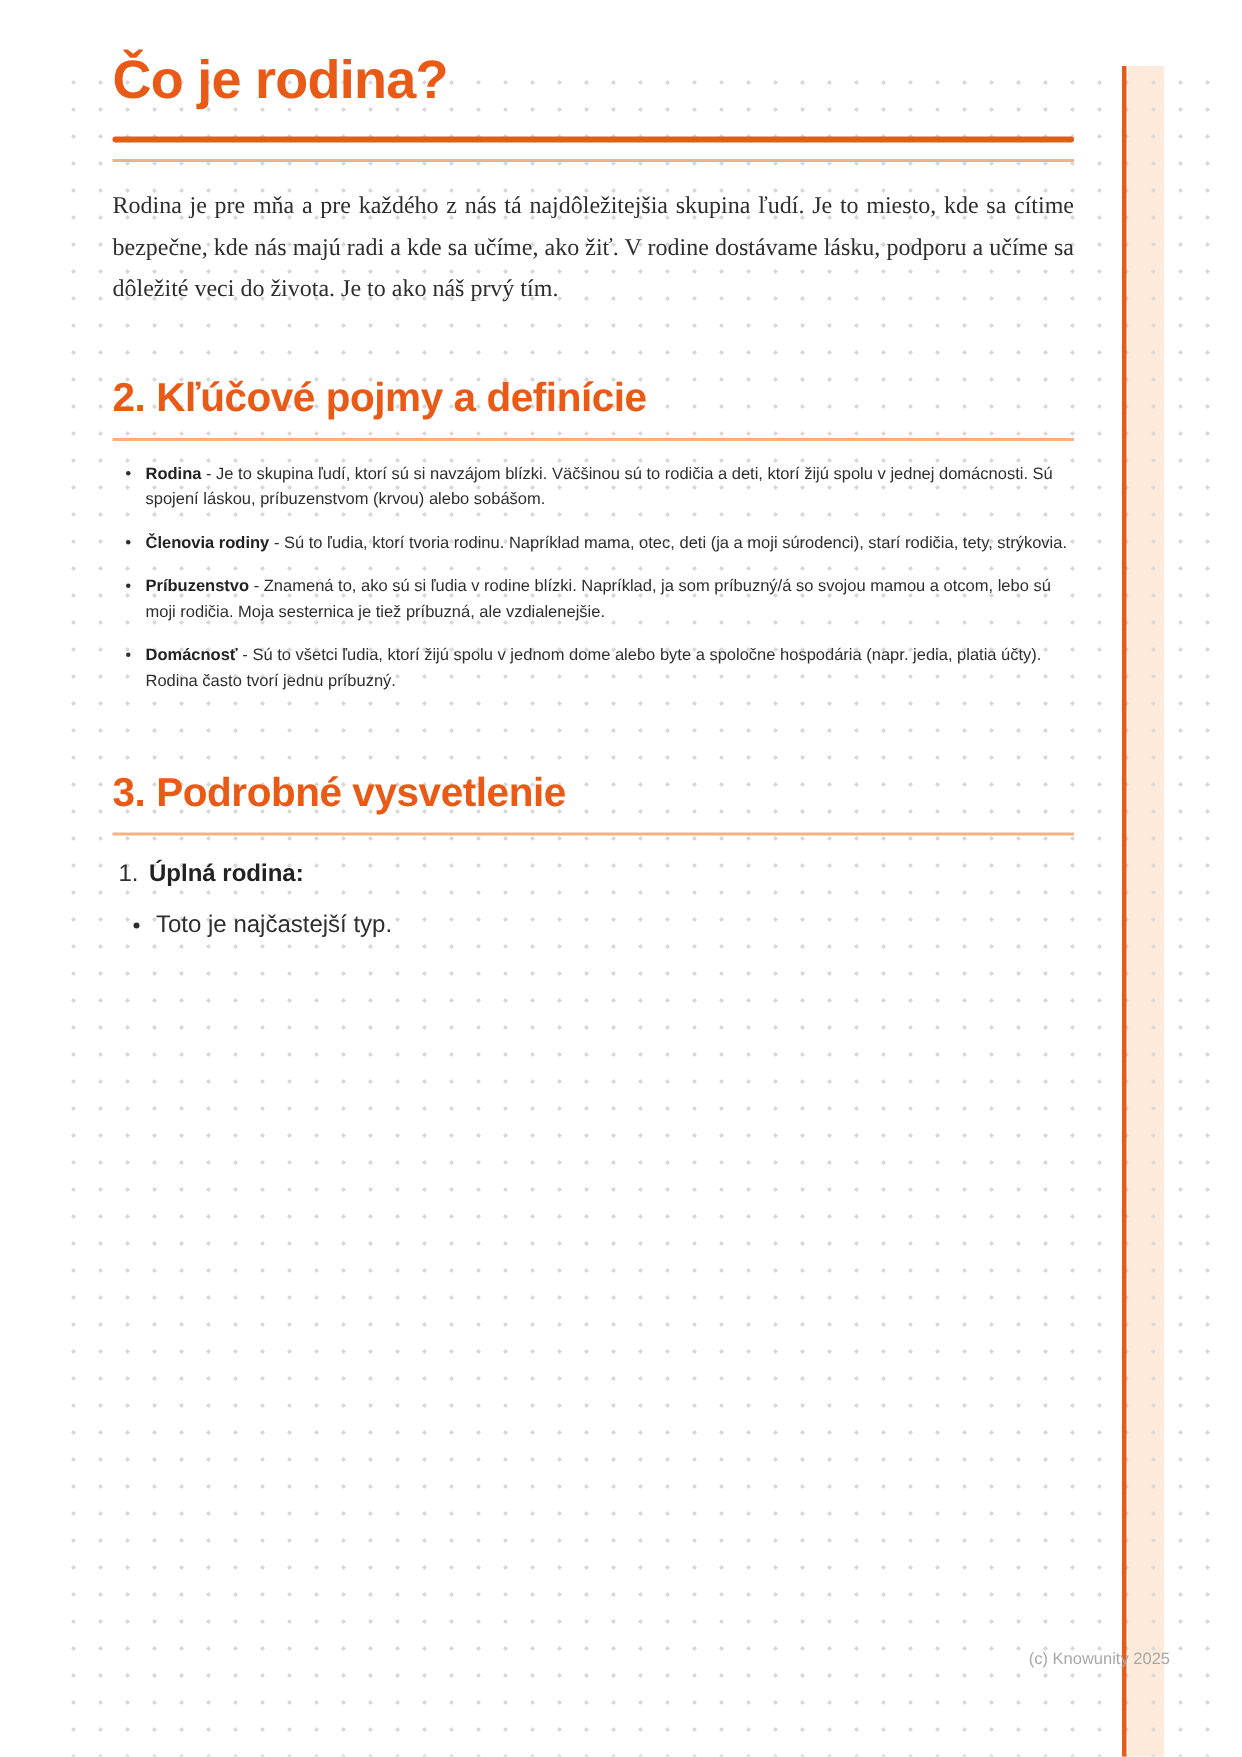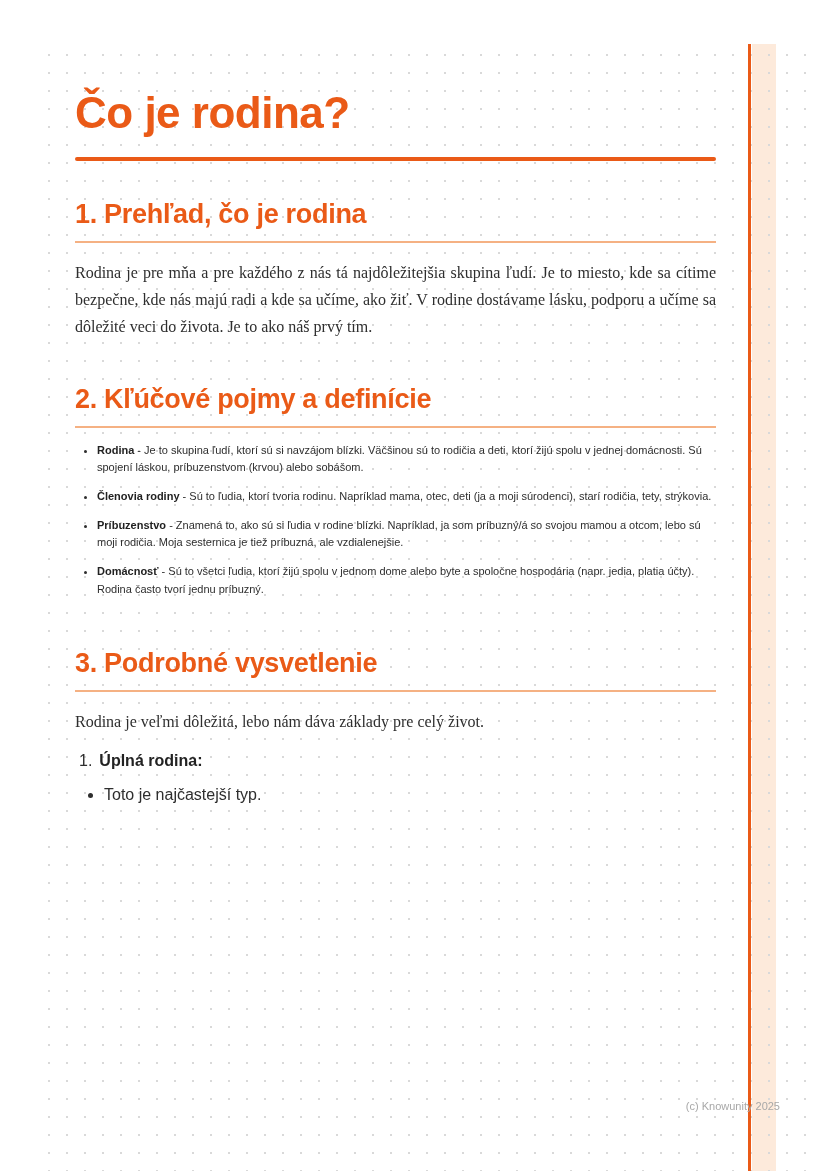--- a/index.html
+++ b/index.html
@@ -27,22 +27,22 @@
   .vline {
     position: absolute; left: 748px; width: 3px; top: 44px; bottom: 0;
     background: var(--accent, #ea5a17);
   }
 
   .content {
     position: absolute; left: 75px; top: 0; width: 641px;
   }
 
   h1 {
-    margin: 88px 0 0;
-    font-size: 44px; line-height: 1.15;
+    margin: 32px 0 0;
+    font-size: 36px; line-height: 1.15;
     font-weight: 800; letter-spacing: -0.5px;
     color: var(--accent, #ea5a17);
   }
   .rule-thick {
     height: 4px; margin-top: 18px; border-radius: 2px;
     background: var(--accent, #ea5a17);
   }
   h2 {
     margin: 38px 0 0;
     font-size: 27px; line-height: 1.15;
@@ -104,40 +104,38 @@
 <div class="page">
   <div class="peach-strip"></div>
   <div class="dots"></div>
   <div class="vline"></div>
 
   <div class="content">
     <h1>Čo je rodina?</h1>
     <div class="rule-thick"></div>
 
     <section>
-      <h2>1. Prehľad, čo je rodina</h2>
       <div class="rule-thin"></div>
       <p>Rodina je pre mňa a pre každého z nás tá najdôležitejšia skupina ľudí. Je to miesto, kde sa cítime bezpečne, kde nás majú radi a kde sa učíme, ako žiť. V rodine dostávame lásku, podporu a učíme sa dôležité veci do života. Je to ako náš prvý tím.</p>
     </section>
 
     <section>
       <h2 class="mt-lg">2. Kľúčové pojmy a definície</h2>
       <div class="rule-thin"></div>
       <ul class="terms">
         <li><span class="term">Rodina</span><span> - Je to skupina ľudí, ktorí sú si navzájom blízki. Väčšinou sú to rodičia a deti, ktorí žijú spolu v jednej domácnosti. Sú spojení láskou, príbuzenstvom (krvou) alebo sobášom.</span></li>
         <li><span class="term">Členovia rodiny</span><span> - Sú to ľudia, ktorí tvoria rodinu. Napríklad mama, otec, deti (ja a moji súrodenci), starí rodičia, tety, strýkovia.</span></li>
         <li><span class="term">Príbuzenstvo</span><span> - Znamená to, ako sú si ľudia v rodine blízki. Napríklad, ja som príbuzný/á so svojou mamou a otcom, lebo sú moji rodičia. Moja sesternica je tiež príbuzná, ale vzdialenejšie.</span></li>
         <li><span class="term">Domácnosť</span><span> - Sú to všetci ľudia, ktorí žijú spolu v jednom dome alebo byte a spoločne hospodária (napr. jedia, platia účty). Rodina často tvorí jednu príbuzný.</span></li>
       </ul>
     </section>
 
     <section>
       <h2 class="mt-xl">3. Podrobné vysvetlenie</h2>
       <div class="rule-thin"></div>
-      <p class="no-justify">Rodina je veľmi dôležitá, lebo nám dáva základy pre celý život.</p>
       <div class="numbered">
         <span class="num">1.</span><span class="term">Úplná rodina:</span>
       </div>
       <ul class="sub">
         <li>Toto je najčastejší typ.</li>
       </ul>
     </section>
   </div>
 
   <div class="footer">(c) Knowunity 2025</div>

